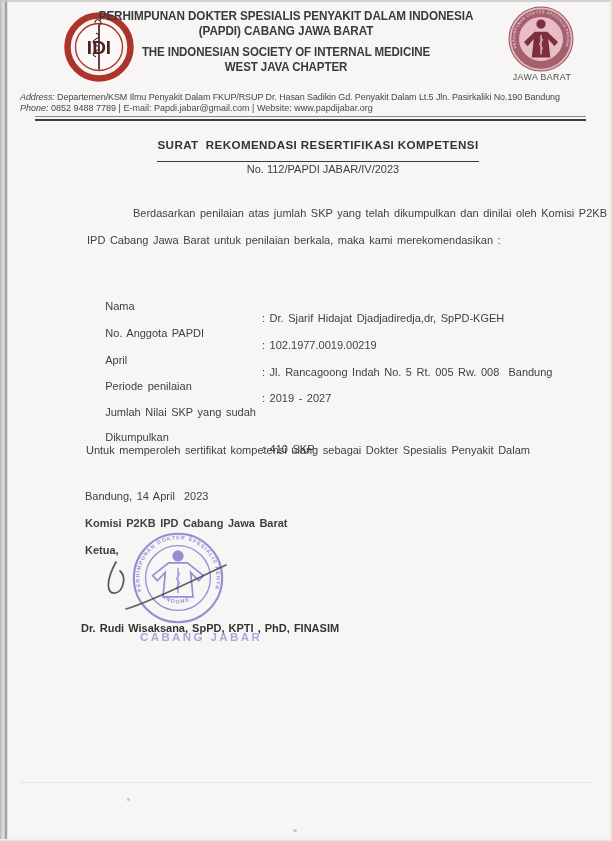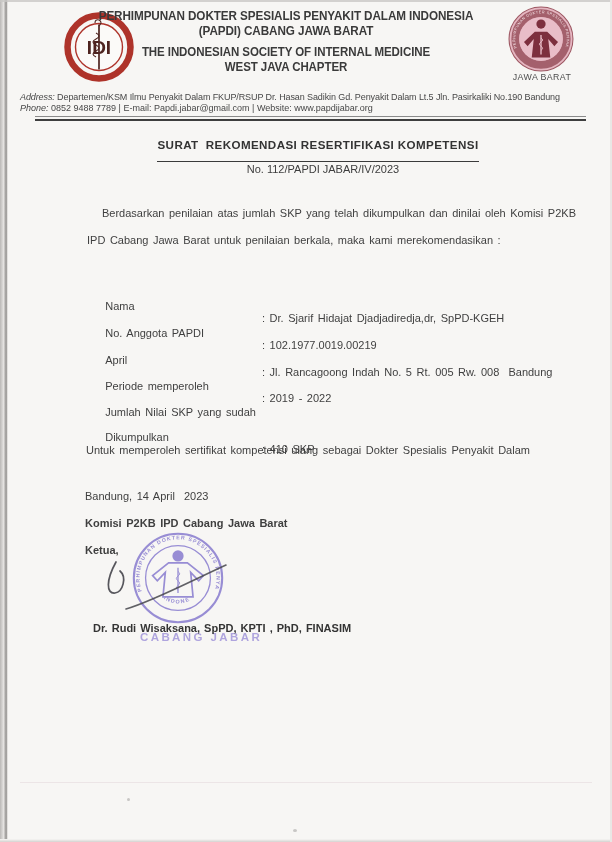--- a/index.html
+++ b/index.html
@@ -40,38 +40,38 @@
 
   
   .title{position:absolute;left:0;width:612px;top:135px;text-align:center;transform:translateX(12px);}
   .title span{display:inline-block;font-weight:bold;font-size:11.6px;letter-spacing:.4px;
     white-space:pre;border-bottom:1.6px solid #3b3b3b;padding-bottom:10px;color:#333;}
   .doc-number{position:absolute;left:0;width:612px;top:163px;text-align:center;transform:translateX(17px);
     font-size:11px;color:#3d3d3d;}
 
   
   .bodytext{font-size:11px;color:#3f3f3f;word-spacing:1.5px;white-space:pre;}
-  .intro-1{position:absolute;left:74px;top:207px;width:441px;text-align-last:justify;padding-left:28px;}
+  .intro-1{position:absolute;left:105px;top:207px;width:441px;text-align-last:justify;padding-left:28px;}
   .intro-2{position:absolute;left:87px;top:234px;}
   .frow{position:absolute;left:87px;width:460px;}
   .frow .flabel{display:inline-block;}
   .frow .fvalue{position:absolute;left:175px;white-space:pre;}
   .r0{top:288px}.r1{top:315px}.r2{top:342px}.r3{top:368px}.r4{top:394px}.r5{top:419px}
   .closing{position:absolute;left:86px;top:444px;}
 
   
   .place-date{position:absolute;left:85px;top:490px;}
   .committee{position:absolute;left:85px;top:517px;font-weight:bold;}
   .role{position:absolute;left:85px;top:544px;font-weight:bold;}
   .stamp{position:absolute;left:131px;top:531px;z-index:1;opacity:.88;}
   .sig-stroke{position:absolute;left:96px;top:550px;z-index:2;}
   .stamp-caption{position:absolute;left:140px;top:631px;z-index:2;
     font-weight:bold;font-size:11.5px;letter-spacing:2.4px;color:#9b8ed8;opacity:.78;}
   .sig-name{position:absolute;left:81px;top:622px;z-index:3;font-weight:bold;font-size:11px;
-    color:#343434;word-spacing:1px;white-space:pre;margin-left:12px;}
+    color:#343434;word-spacing:1px;white-space:pre;}
 
   .speck{position:absolute;border-radius:50%;background:#9a9896;opacity:.5;}
 </style>
 </head>
 <body>
 
 <div class="paper">
 
   <div class="edge-left"></div>
   <div class="edge-top"></div>
@@ -128,22 +128,22 @@
   <div class="bodytext intro-2">IPD Cabang Jawa Barat untuk penilaian berkala, maka kami merekomendasikan :</div>
   <div class="bodytext frow r1">
     <span class="flabel">No. Anggota PAPDI</span>
     <span class="fvalue">: 102.1977.0019.00219</span>
   </div>
   <div class="bodytext frow r2">
     <span class="flabel">April</span>
     <span class="fvalue">: Jl. Rancagoong Indah No. 5 Rt. 005 Rw. 008  Bandung</span>
   </div>
   <div class="bodytext frow r3">
-    <span class="flabel">Periode memperoleh</span>
-    <span class="fvalue">: 2019 - 2022</span>
+    <span class="flabel">Periode penilaian</span>
+    <span class="fvalue">: 2019 - 2027</span>
   </div>
   <div class="bodytext frow r4">
     <span class="flabel">Jumlah Nilai SKP yang sudah</span>
     <span class="fvalue"></span>
   </div>
   <div class="bodytext frow r5">
     <span class="flabel">Dikumpulkan</span>
     <span class="fvalue">: 410 SKP</span>
   </div>
 

